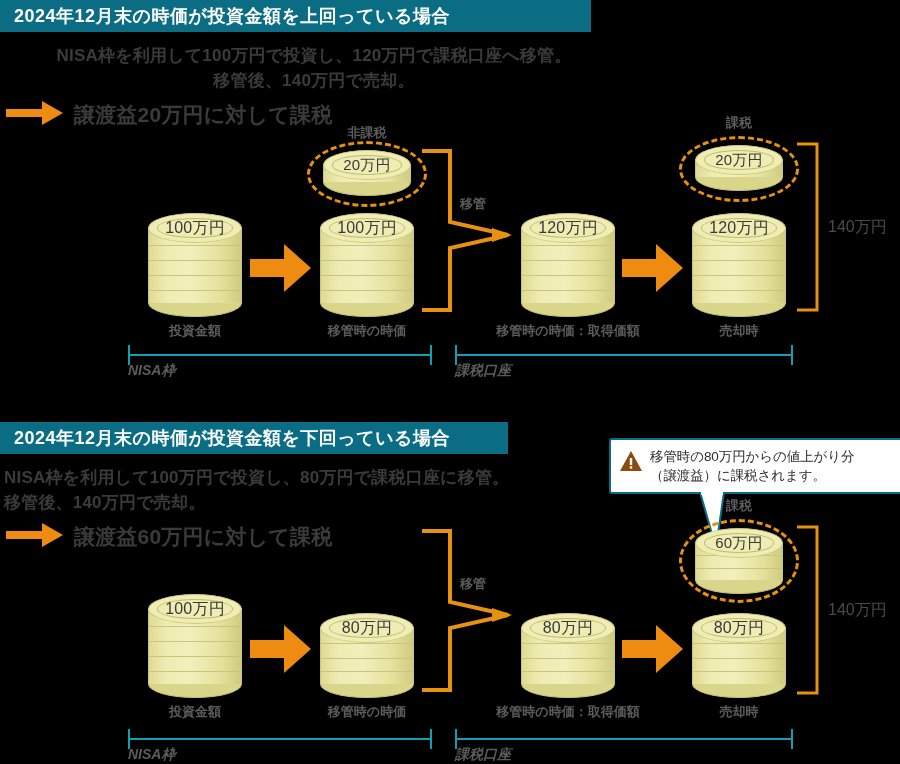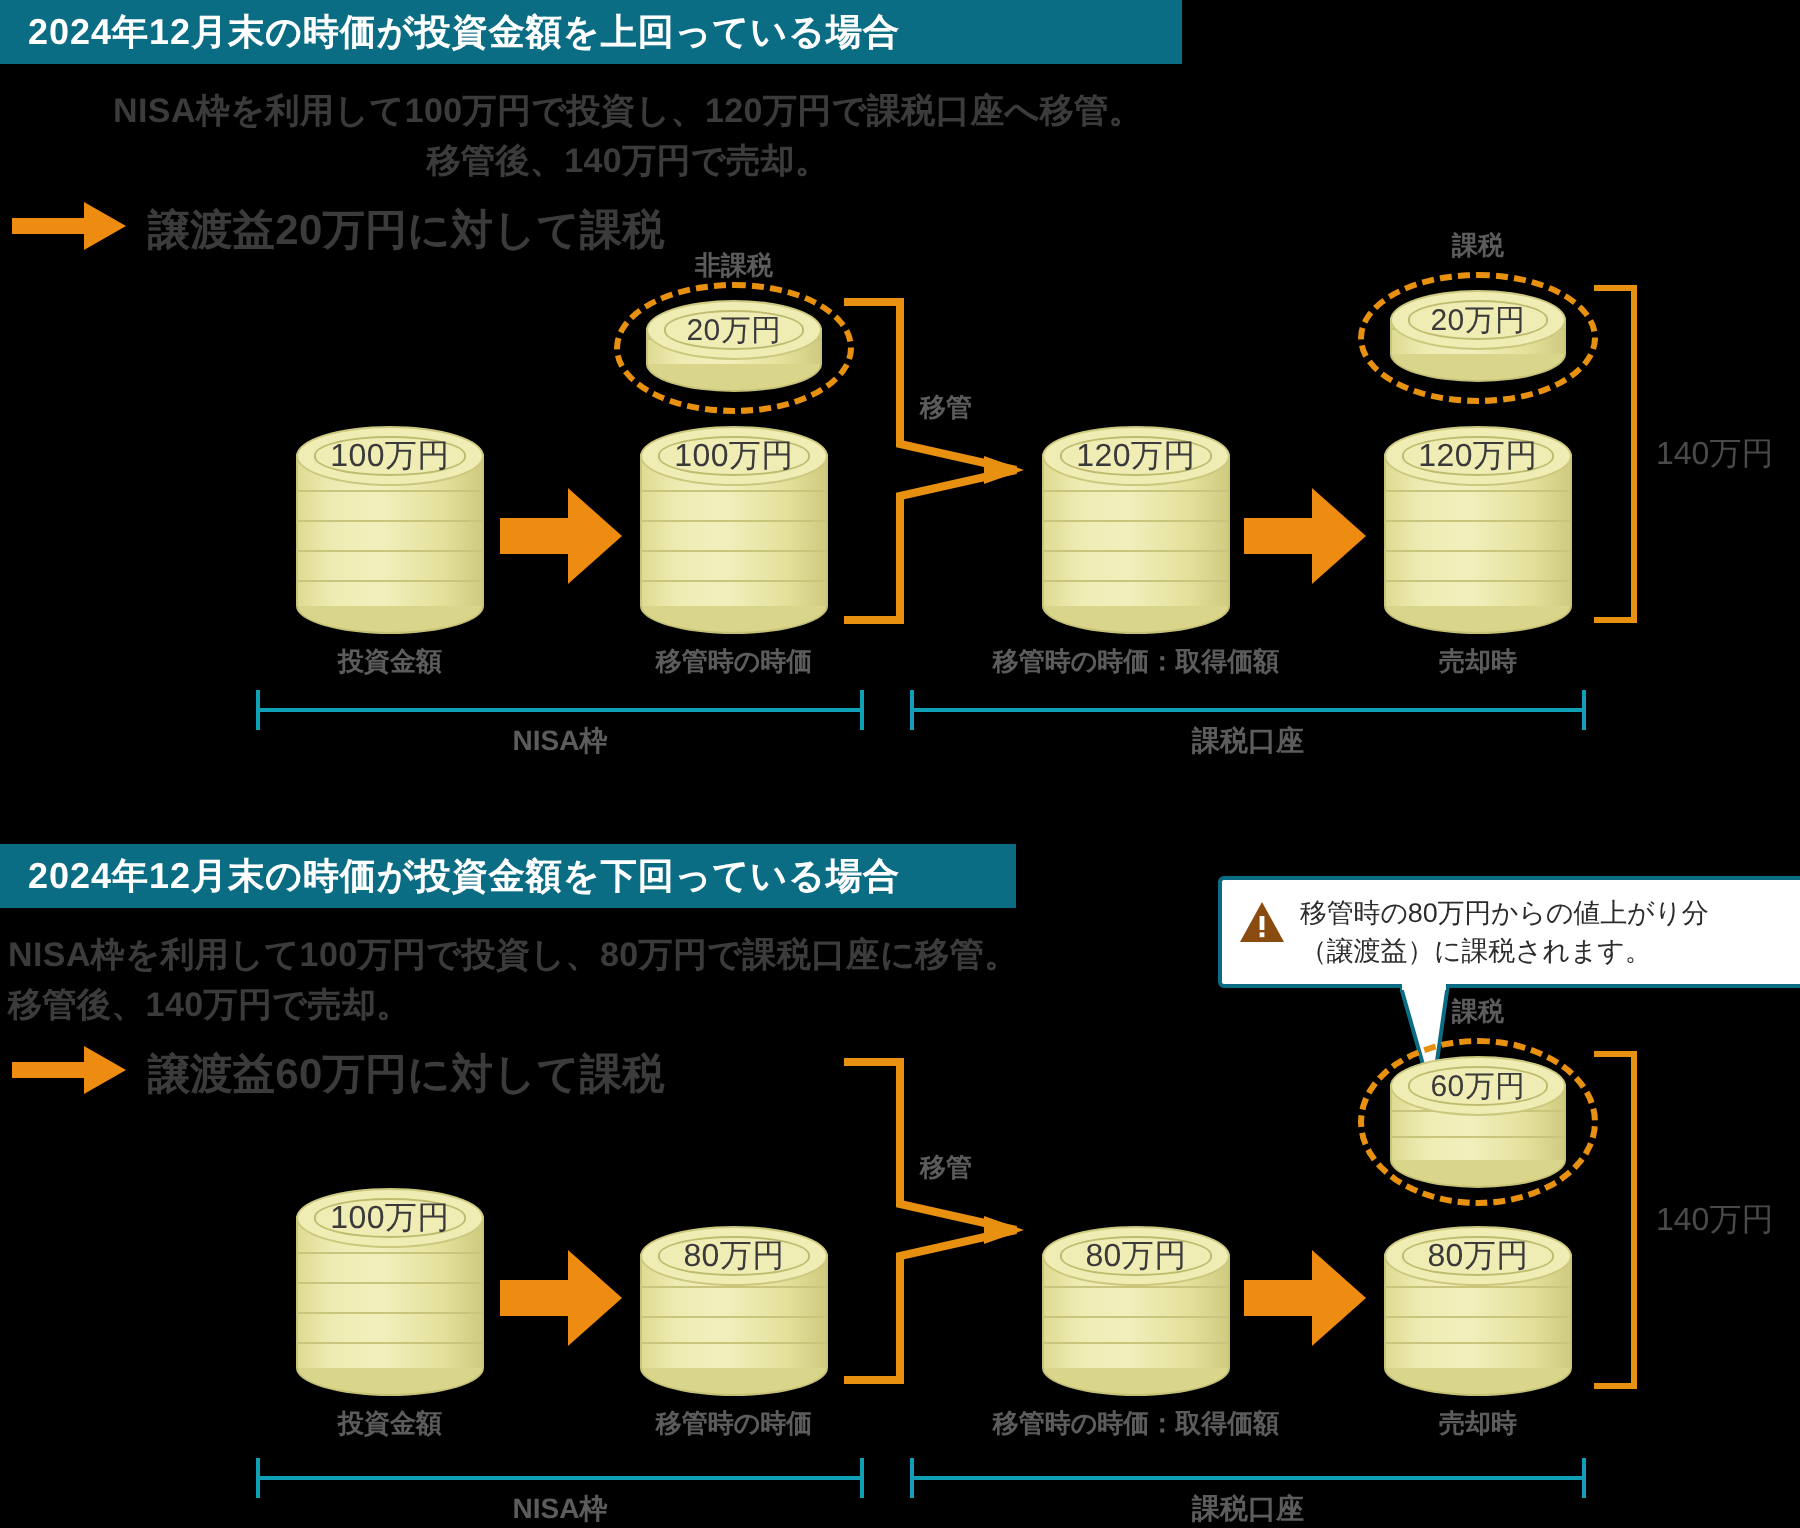--- a/index.html
+++ b/index.html
@@ -142,25 +142,26 @@
     position: absolute; left: 0; right: 0; top: 9px;
     height: 2px; background: #10a0b5;
   }
   .range .cap-l, .range .cap-r {
     position: absolute; top: 0; width: 2px; height: 20px; background: #10a0b5;
   }
   .range .cap-l { left: 0; }
   .range .cap-r { right: 0; }
   .range .range-label {
     position: absolute; left: 0; right: 0; top: 17px;
-    text-align: center;
+    text-align: left;
     color: #5c5c5c;
     font-size: 14px;
     font-weight: bold;
     white-space: nowrap;
+    font-style: italic;
   }
 
   
   .callout {
     position: absolute;
     background: #ffffff;
     border: 2px solid #0a6d84;
     border-radius: 3px;
     padding: 7px 9px 7px 8px;
     display: flex;

